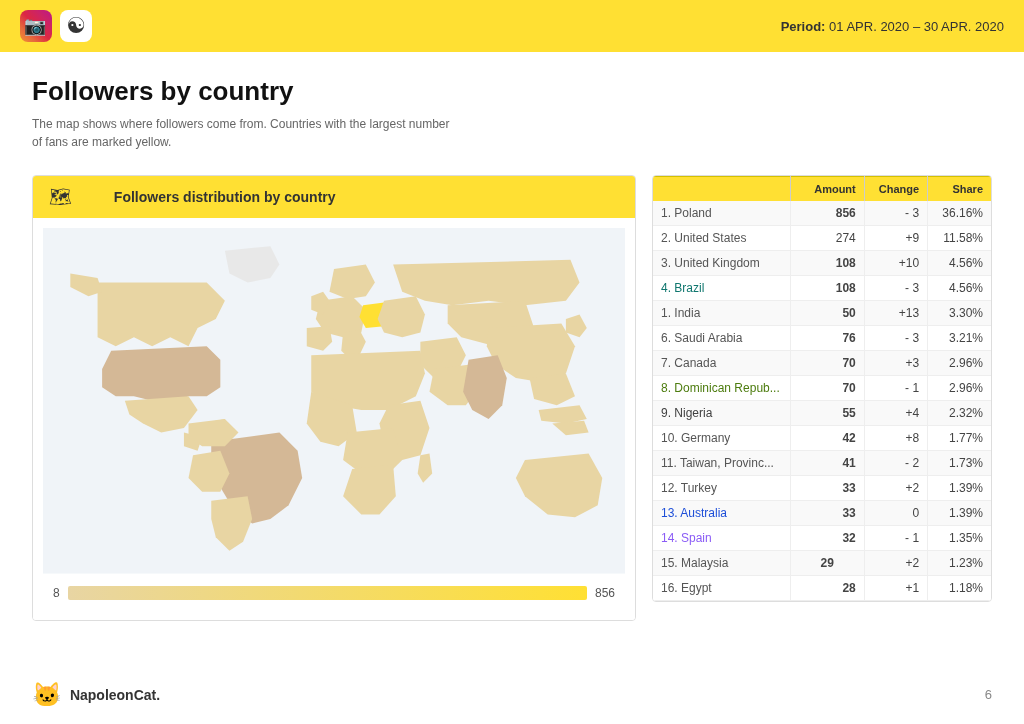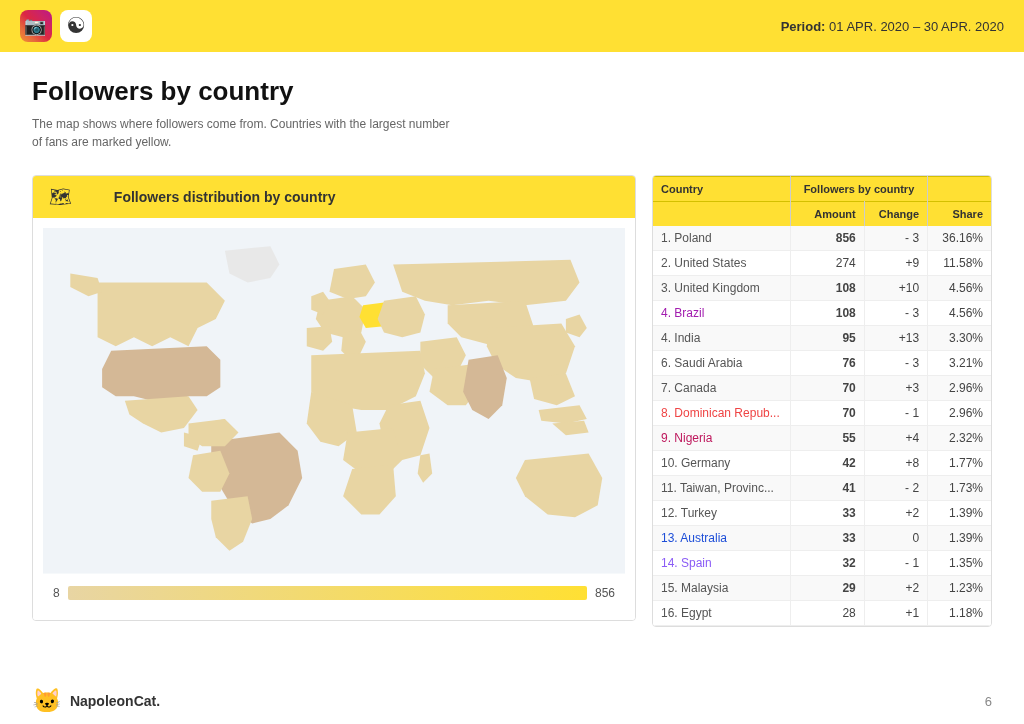--- a/index.html
+++ b/index.html
@@ -331,25 +331,20 @@
           <span>8</span>
           <div class="legend-gradient"></div>
           <span>856</span>
         </div>
       </div>
     </div>
 
     <div class="table-card">
       <table>
         <thead>
-          <tr class="sub-header">
-            <th class="col-country">Country</th>
-            <th colspan="2" style="text-align:center;">Followers by country</th>
-            <th class="col-share"></th>
-          </tr>
           <tr class="sub-header">
             <th class="col-country"></th>
             <th class="col-amount" style="text-align:right;">Amount</th>
             <th class="col-change" style="text-align:right;">Change</th>
             <th class="col-share" style="text-align:right;">Share</th>
           </tr>
         </thead>
         <tbody id="table-body">
         <tr>
       <td style="color:#555;">1. Poland</td>
@@ -363,51 +358,51 @@
       <td class="td-right">+9</td>
       <td class="td-right">11.58%</td>
     </tr>
             <tr>
       <td style="color:#555;">3. United Kingdom</td>
       <td class="td-right" style="font-weight:bold;">108</td>
       <td class="td-right">+10</td>
       <td class="td-right">4.56%</td>
     </tr>
             <tr>
-      <td style="color:#a21caf;">4. Brazil</td>
+      <td style="color:#0f766e;">4. Brazil</td>
       <td class="td-right" style="font-weight:bold;">108</td>
       <td class="td-right">- 3</td>
       <td class="td-right">4.56%</td>
     </tr>
             <tr>
-      <td style="color:#555;">4. India</td>
-      <td class="td-right" style="font-weight:bold;">95</td>
+      <td style="color:#555;">1. India</td>
+      <td class="td-right" style="font-weight:bold;">50</td>
       <td class="td-right">+13</td>
       <td class="td-right">3.30%</td>
     </tr>
             <tr>
       <td style="color:#555;">6. Saudi Arabia</td>
       <td class="td-right" style="font-weight:bold;">76</td>
       <td class="td-right">- 3</td>
       <td class="td-right">3.21%</td>
     </tr>
             <tr>
       <td style="color:#555;">7. Canada</td>
       <td class="td-right" style="font-weight:bold;">70</td>
       <td class="td-right">+3</td>
       <td class="td-right">2.96%</td>
     </tr>
             <tr>
-      <td style="color:#ef4444;">8. Dominican Repub...</td>
+      <td style="color:#4d7c0f;">8. Dominican Repub...</td>
       <td class="td-right" style="font-weight:bold;">70</td>
       <td class="td-right">- 1</td>
       <td class="td-right">2.96%</td>
     </tr>
             <tr>
-      <td style="color:#be185d;">9. Nigeria</td>
+      <td style="color:#404040;">9. Nigeria</td>
       <td class="td-right" style="font-weight:bold;">55</td>
       <td class="td-right">+4</td>
       <td class="td-right">2.32%</td>
     </tr>
             <tr>
       <td style="color:#555;">10. Germany</td>
       <td class="td-right" style="font-weight:bold;">42</td>
       <td class="td-right">+8</td>
       <td class="td-right">1.77%</td>
     </tr>
@@ -430,27 +425,27 @@
       <td class="td-right">1.39%</td>
     </tr>
             <tr>
       <td style="color:#8b5cf6;">14. Spain</td>
       <td class="td-right" style="font-weight:bold;">32</td>
       <td class="td-right">- 1</td>
       <td class="td-right">1.35%</td>
     </tr>
             <tr>
       <td style="color:#555;">15. Malaysia</td>
-      <td class="td-right" style="font-weight:bold;">29</td>
+      <td class="td-right" style="font-weight:bold;text-align:center;">29</td>
       <td class="td-right">+2</td>
       <td class="td-right">1.23%</td>
     </tr>
             <tr>
       <td style="color:#555;">16. Egypt</td>
-      <td class="td-right" style="font-weight:normal;">28</td>
+      <td class="td-right" style="font-weight:bold;">28</td>
       <td class="td-right">+1</td>
       <td class="td-right">1.18%</td>
     </tr>
           </tbody>
       </table>
     </div>
 
   </div>
 </div>
 

